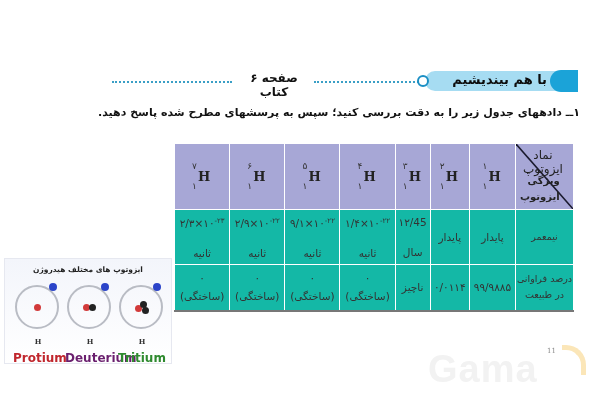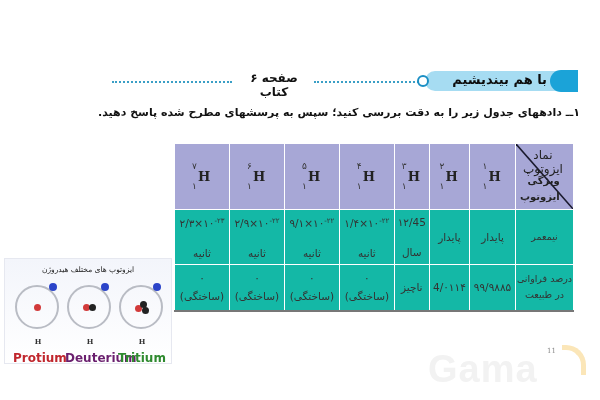--- a/index.html
+++ b/index.html
@@ -36,21 +36,21 @@
   .nuclide .mass { position: absolute; left: 2px; top: 0; font-size: 9px; font-family: "DejaVu Sans", sans-serif; }
   .nuclide .atomic { position: absolute; left: 2px; bottom: 0; font-size: 9px; font-family: "DejaVu Sans", sans-serif; }
   .nuclide .sym { position: absolute; left: 8px; top: 8px; font-size: 13px; font-weight: bold; color: #222; }
   .cell-line { display: block; line-height: 18px; }
   .cell-gap { display: block; height: 12px; }
   .label-cell { font-size: 9.5px; line-height: 16px; }
   sup.exp { font-size: 7px; }
 
   
   .iso-card { position: absolute; left: 4px; top: 258px; width: 168px; height: 106px; background: linear-gradient(#f3f5fb, #ffffff); border: 1px solid #e6e8f0; }
-  .iso-card-title { position: absolute; left: 0; top: 6px; width: 100%; text-align: center; font-size: 7.5px; font-weight: normal; direction: rtl; color: #222; }
+  .iso-card-title { position: absolute; left: 0; top: 6px; width: 100%; text-align: center; font-size: 7.5px; font-weight: bold; direction: rtl; color: #222; }
   .atom { position: absolute; top: 22px; width: 50px; height: 50px; }
   .atom .orbit { position: absolute; left: 2px; top: 4px; width: 44px; height: 44px; border: 2px solid #b9bcc4; border-radius: 50%; }
   .atom .electron { position: absolute; left: 36px; top: 2px; width: 8px; height: 8px; border-radius: 50%; background: #2b44c9; }
   .atom .p { position: absolute; width: 7px; height: 7px; border-radius: 50%; background: #d23a3a; }
   .atom .n { position: absolute; width: 7px; height: 7px; border-radius: 50%; background: #222; }
   .atom-sym { position: absolute; top: 78px; width: 50px; text-align: center; font-size: 7px; font-weight: bold; color: #333; font-family: "DejaVu Serif", serif; }
   .atom-name { position: absolute; top: 92px; width: 50px; text-align: center; font-size: 12px; font-weight: bold; }
 
   
   .page-num { position: absolute; left: 547px; top: 347px; font-size: 7px; color: #888; font-family: "DejaVu Serif", serif; }
@@ -130,21 +130,21 @@
           <span class="cell-gap"></span>
           <span class="cell-line">ثانیه</span>
         </td>
     </tr>
     <tr class="r2">
       <td class="label-cell"><span>درصد فراوانی</span><br><span>در طبیعت</span></td>
       <td>
           <span class="cell-line">۹۹/۹۸۸۵</span>
         </td>
       <td>
-          <span class="cell-line">4/۰۱۱۴</span>
+          <span class="cell-line">۰/۰۱۱۴</span>
         </td>
       <td>
           <span class="cell-line">ناچیز</span>
         </td>
       <td>
           <span class="cell-line">۰</span>
           <span class="cell-line">(ساختگی)</span>
         </td>
       <td>
           <span class="cell-line">۰</span>

